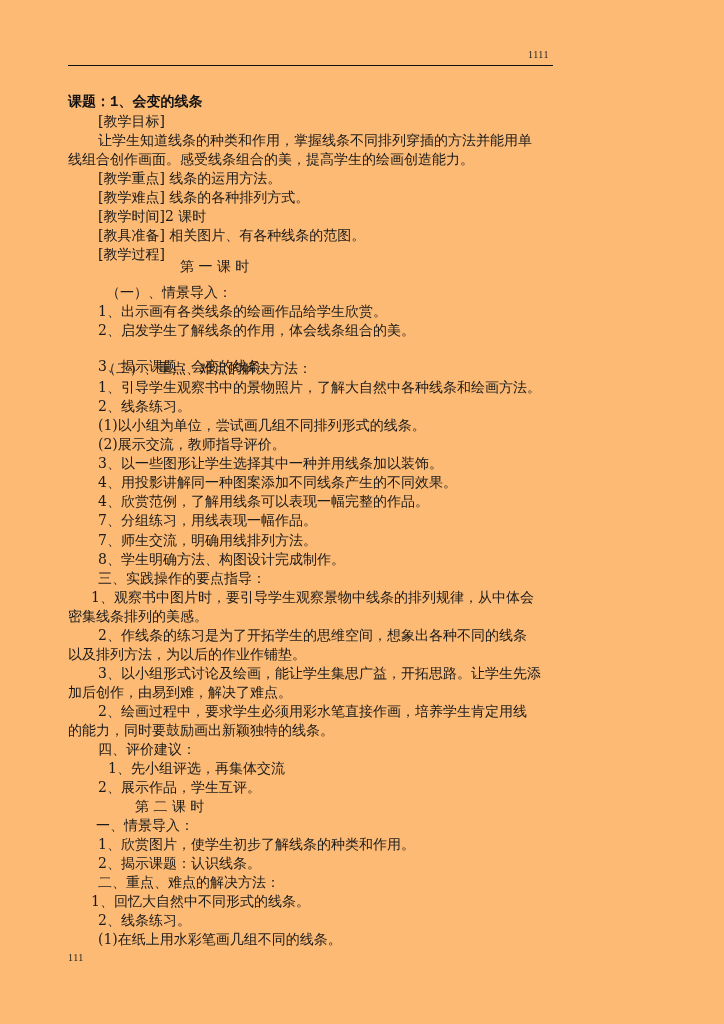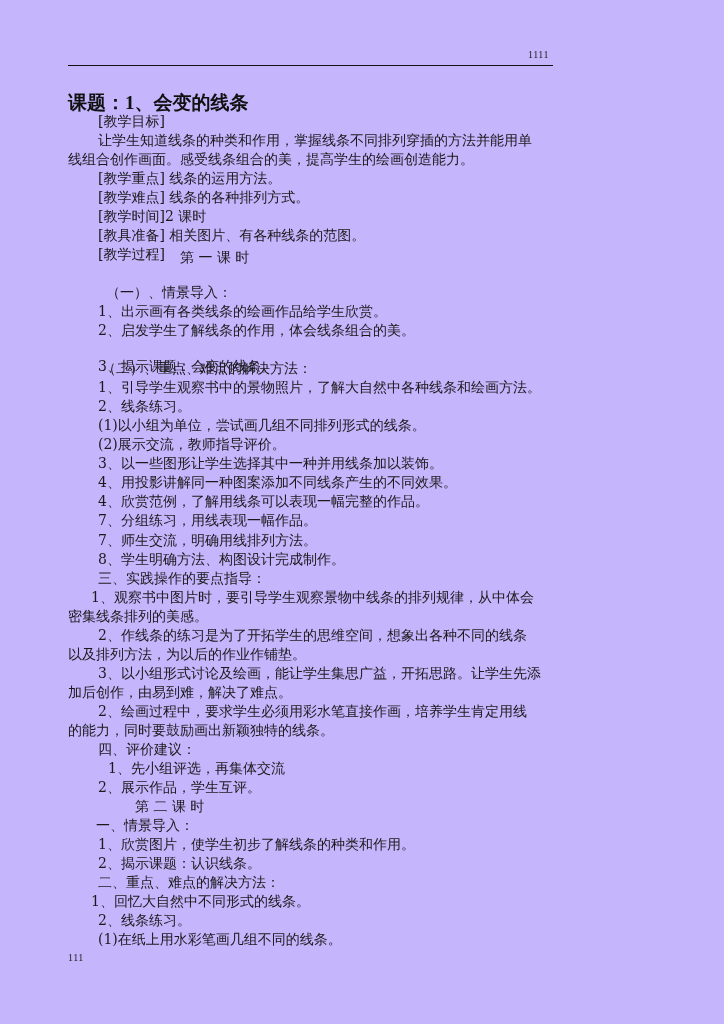--- a/index.html
+++ b/index.html
@@ -1,45 +1,45 @@
 <!DOCTYPE html>
 <html><head>
 <meta charset="utf-8">
 <style>
   html, body { margin: 0; padding: 0; background: #ffffff; }
   body { width: 724px; height: 1024px; position: relative; overflow: hidden;
          font-family: "DejaVu Serif", "Liberation Serif", serif; color: #111; }
-  .page { position: absolute; left: 0; top: 0; width: 724px; height: 1024px; background: #c4b5fd; }
+  .page { position: absolute; left: 0; top: 0; width: 724px; height: 1024px; background: #fdba74; }
   .hdr-num { position: absolute; left: 528px; top: 49px; font-size: 10px; letter-spacing: 0.5px;
              font-family: "Liberation Serif", serif; color: #222; }
   .hdr-rule { position: absolute; left: 68px; top: 65px; width: 485px; height: 1px; background: #111; }
   .title { position: absolute; left: 0; width: 624px; text-align: center; top: 74px;
            font-family: "DejaVu Sans", "Liberation Sans", sans-serif; font-weight: bold; font-size: 15px; }
   .line { position: absolute; white-space: nowrap; font-size: 14px; line-height: 19px; color: #1a1a1a; }
-  .bold { font-family: Liberation Serif, serif; font-weight: bold; font-size: 19px; color: #111; }
+  .bold { font-family: Liberation Mono, monospace; font-weight: bold; font-size: 14px; color: #111; }
   .ftr-num { position: absolute; left: 68px; top: 952px; font-size: 10px; letter-spacing: 0.5px;
              font-family: "Liberation Serif", serif; color: #222; }
 </style>
 </head>
 <body>
 
 <div class="page">
   <div class="hdr-num">1111</div>
   <div class="hdr-rule"></div>
   <div class="line bold" style="left:68px; top:93px;">课题：1、会变的线条</div>
   <div id="body-lines">
       <div class="line" style="left: 98px; top: 112px;">[教学目标]</div>
       <div class="line" style="left: 98px; top: 131px;">让学生知道线条的种类和作用，掌握线条不同排列穿插的方法并能用单</div>
       <div class="line" style="left: 68px; top: 150.1px;">线组合创作画面。感受线条组合的美，提高学生的绘画创造能力。</div>
       <div class="line" style="left: 98px; top: 169.1px;">[教学重点] 线条的运用方法。</div>
       <div class="line" style="left: 98px; top: 188.1px;">[教学难点] 线条的各种排列方式。</div>
       <div class="line" style="left: 98px; top: 207.1px;">[教学时间]2 课时</div>
       <div class="line" style="left: 98px; top: 226.1px;">[教具准备] 相关图片、有各种线条的范图。</div>
       <div class="line" style="left: 98px; top: 245.2px;">[教学过程]</div>
-      <div class="line" style="left: 180px; top: 248px;">第 一 课 时</div>
+      <div class="line" style="left: 180px; top: 257px;">第 一 课 时</div>
       <div class="line" style="left: 106px; top: 283.2px;">（一）、情景导入：</div>
       <div class="line" style="left: 98px; top: 302.2px;">1、出示画有各类线条的绘画作品给学生欣赏。</div>
       <div class="line" style="left: 98px; top: 321.2px;">2、启发学生了解线条的作用，体会线条组合的美。</div>
       <div class="line" style="left: 98px; top: 357px;">3、揭示课题：会变的线条。</div>
       <div class="line" style="left: 102px; top: 359.3px;">（二）、重点、难点的解决方法：</div>
       <div class="line" style="left: 98px; top: 378.3px;">1、引导学生观察书中的景物照片，了解大自然中各种线条和绘画方法。</div>
       <div class="line" style="left: 98px; top: 397.3px;">2、线条练习。</div>
       <div class="line" style="left: 98px; top: 416.3px;">(1)以小组为单位，尝试画几组不同排列形式的线条。</div>
       <div class="line" style="left: 98px; top: 435.4px;">(2)展示交流，教师指导评价。</div>
       <div class="line" style="left: 98px; top: 454.4px;">3、以一些图形让学生选择其中一种并用线条加以装饰。</div>

